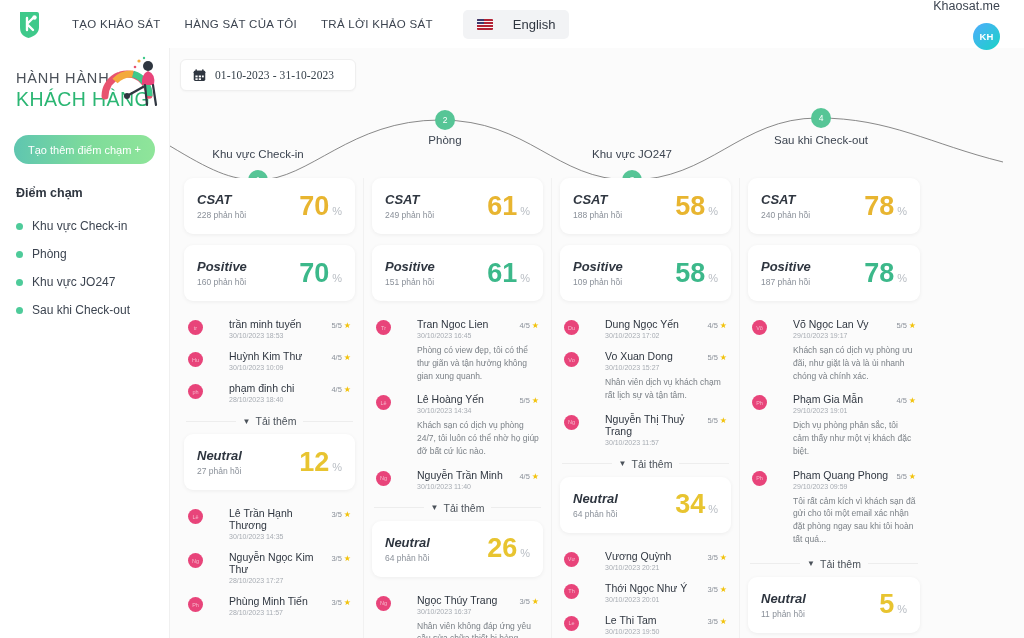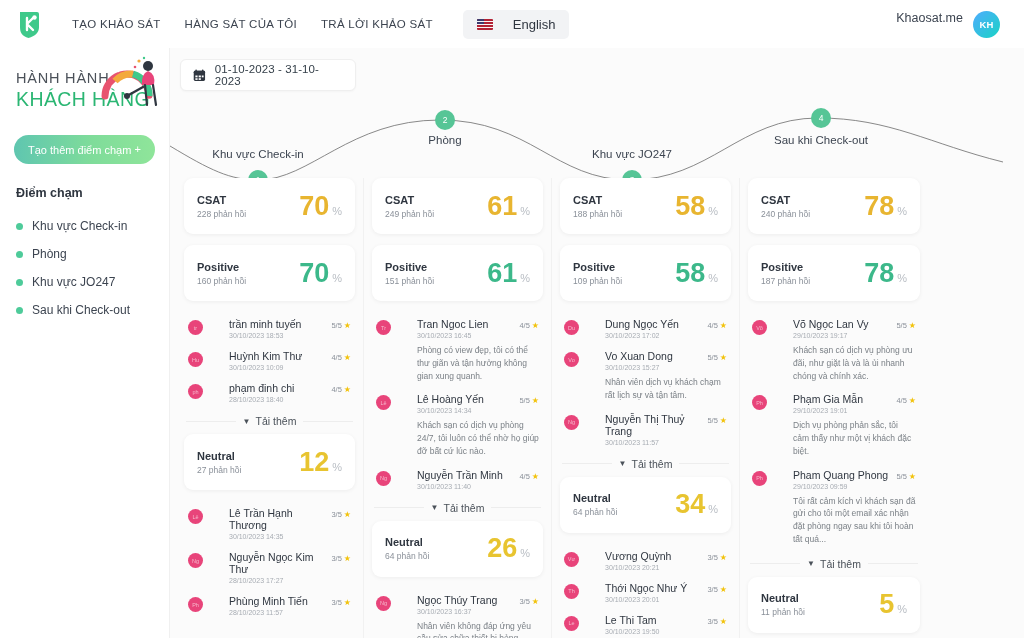--- a/index.html
+++ b/index.html
@@ -34,21 +34,21 @@
   }
   .lang-pill .flag::before{
     content:""; position:absolute; left:0; top:0; width:7px; height:6px; background:#3c3b6e;
   }
   .lang-pill .flag::after{
     content:""; position:absolute; left:0; top:0; right:0; bottom:0;
     background: repeating-linear-gradient(to bottom,
        transparent 0 1.6px, rgba(255,255,255,.95) 1.6px 3.1px);
   }
   .lang-label { font-size: 13px; color: #2f3640; }
-  .topbar-right { margin-left: auto; display: flex; align-items: flex-start; gap: 10px; padding-right: 10px; }
+  .topbar-right { margin-left: auto; display: flex; align-items: flex-end; gap: 10px; padding-right: 10px; flex-direction: column; }
   .user-name { font-size: 12.5px; color: #3c4450; }
   .avatar-user {
     width: 27px; height: 27px; border-radius: 50%;
     background: linear-gradient(135deg,#4facfe 0%, #19d3c5 100%);
     color: #fff; font-size: 9.5px; font-weight: bold;
     display: flex; align-items: center; justify-content: center; letter-spacing:.2px;
   }
 
   
   .body-area { position: absolute; top: 48px; left: 0; width: 1024px; height: 590px; background: #fbfbfb; }
@@ -81,21 +81,21 @@
     position: absolute; top: 0; left: 170px; width: 833px; height: 590px;
     background: #fbfbfb; overflow: hidden;
   }
 
   .date-picker {
     position: absolute; left: 10px; top: 11px; width: 176px; height: 32px;
     background: #fff; border: 1px solid #efefef; border-radius: 6px;
     display: flex; align-items: center; gap: 9px; padding: 0 12px; cursor: pointer;
     box-shadow: 0 1px 2px rgba(0,0,0,.03);
   }
-  .date-text { font-size: 11.5px; color: #35404a; letter-spacing: .1px; }
+  .date-text { font-size: 11.5px; color: #35404a; letter-spacing: .1px; font-family: Liberation Serif, serif; }
 
   
   .journey { position: absolute; left: 0; top: 44px; width: 833px; height: 110px; }
   .journey svg { position: absolute; left: 0; top: 0; }
   .node {
     position: absolute; width: 20px; height: 20px; border-radius: 50%;
     background: #56c596; color: #fff; font-size: 8.5px;
     display: flex; align-items: center; justify-content: center; cursor: pointer;
   }
   .node-label {
@@ -110,21 +110,21 @@
     border-right: 1px solid #f1f1f1; padding: 0 8px;
   }
   .col:first-child { margin-left: 6px; }
   .col.last { border-right: none; }
 
   .metric-card {
     background: #ffffff; border-radius: 9px; box-shadow: 0 1px 4px rgba(0,0,0,.06);
     padding: 11px 13px; display: flex; align-items: center; justify-content: space-between;
     margin-bottom: 11px; height: 56px;
   }
-  .metric-left .m-title { font-size: 11px; font-weight: bold; color: #2f3640; }
+  .metric-left .m-title { font-size: 13px; font-weight: bold; color: #2f3640; font-style: italic; }
   .metric-left .m-sub { font-size: 8.5px; color: #8a9099; margin-top: 3px; }
   .metric-val { display: flex; align-items: baseline; gap: 3px; }
   .metric-num { font-size: 27px; font-weight: bold; line-height: 1; }
   .metric-pct { font-size: 11px; color: #b9bec4; }
   .c-csat { color: #e8b530; }
   .c-pos { color: #3cb88a; }
   .c-neu { color: #e8c430; }
 
   .review { display: flex; gap: 26px; padding: 6px 4px 5px 4px; cursor: pointer; }
   .r-avatar {

